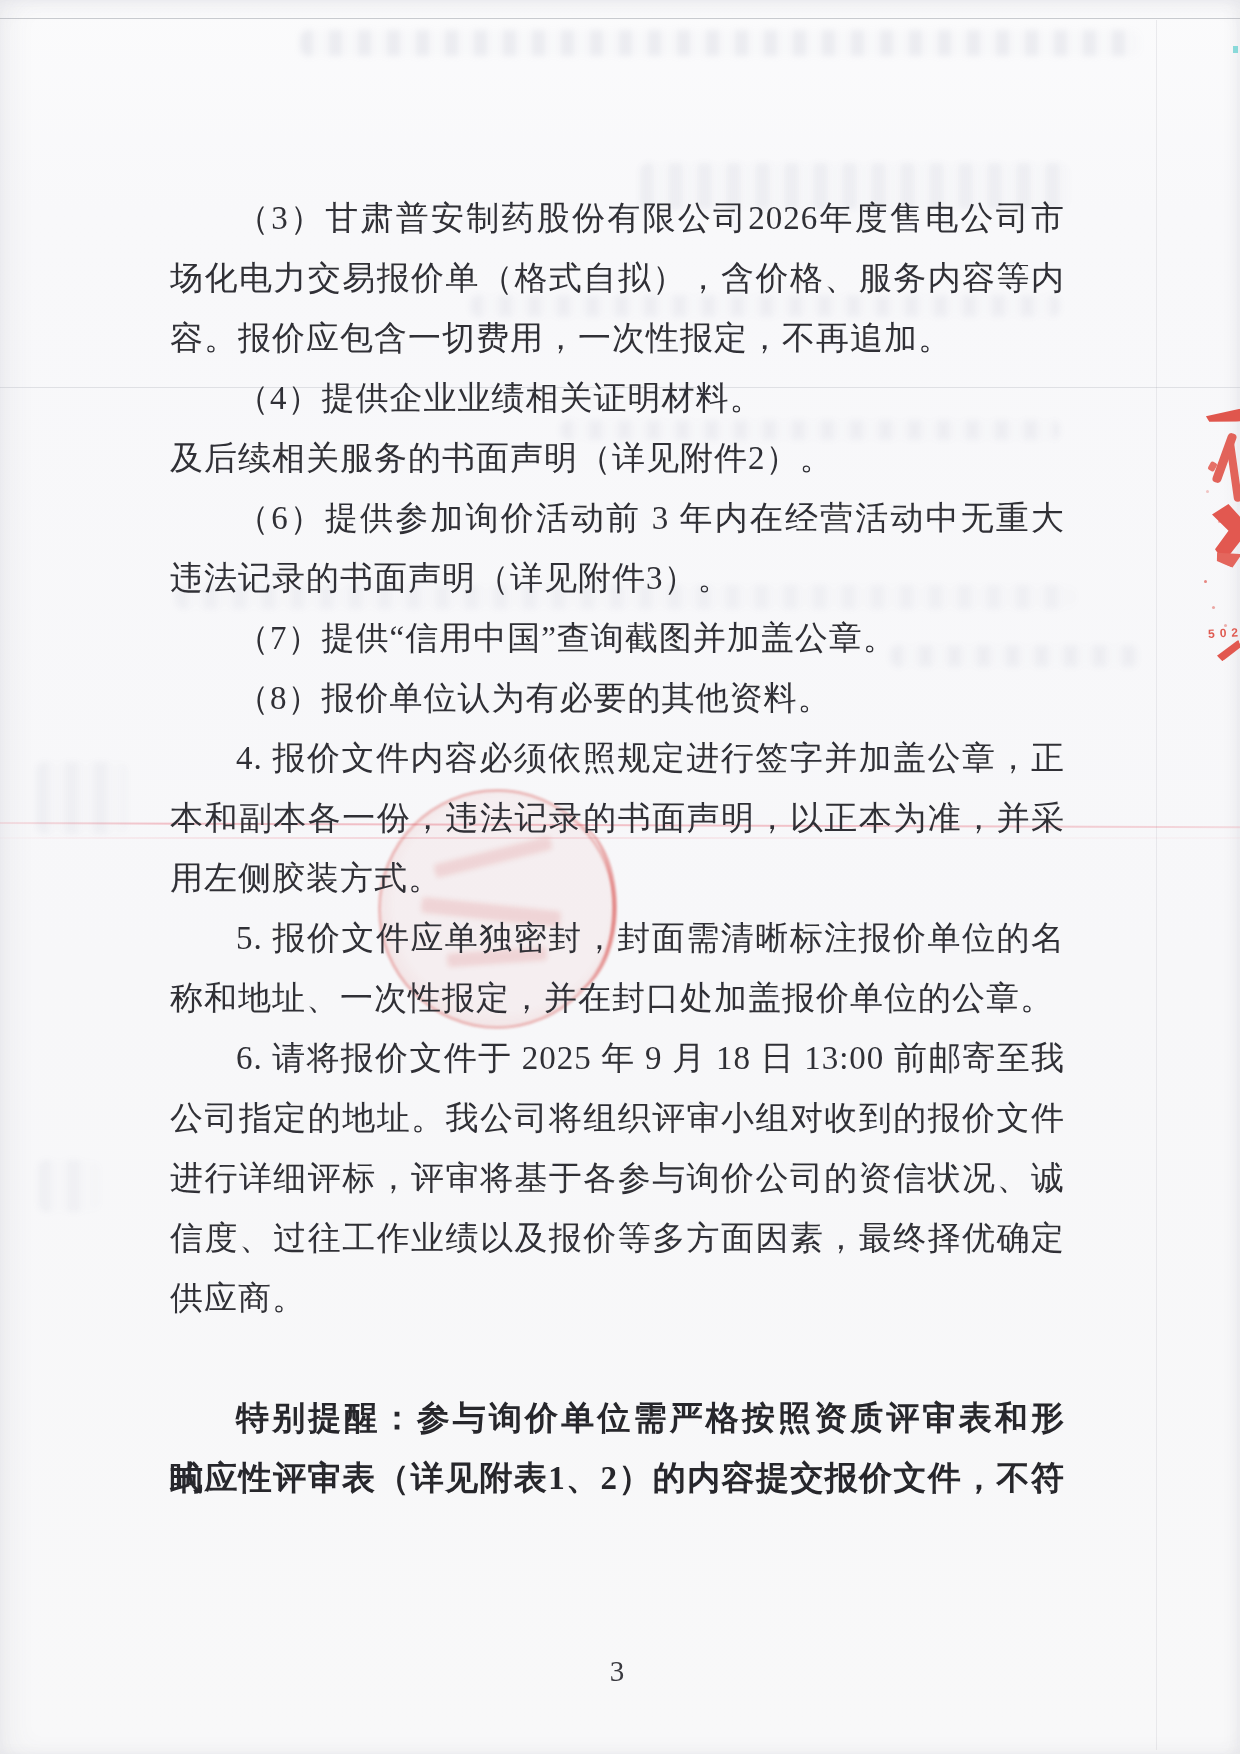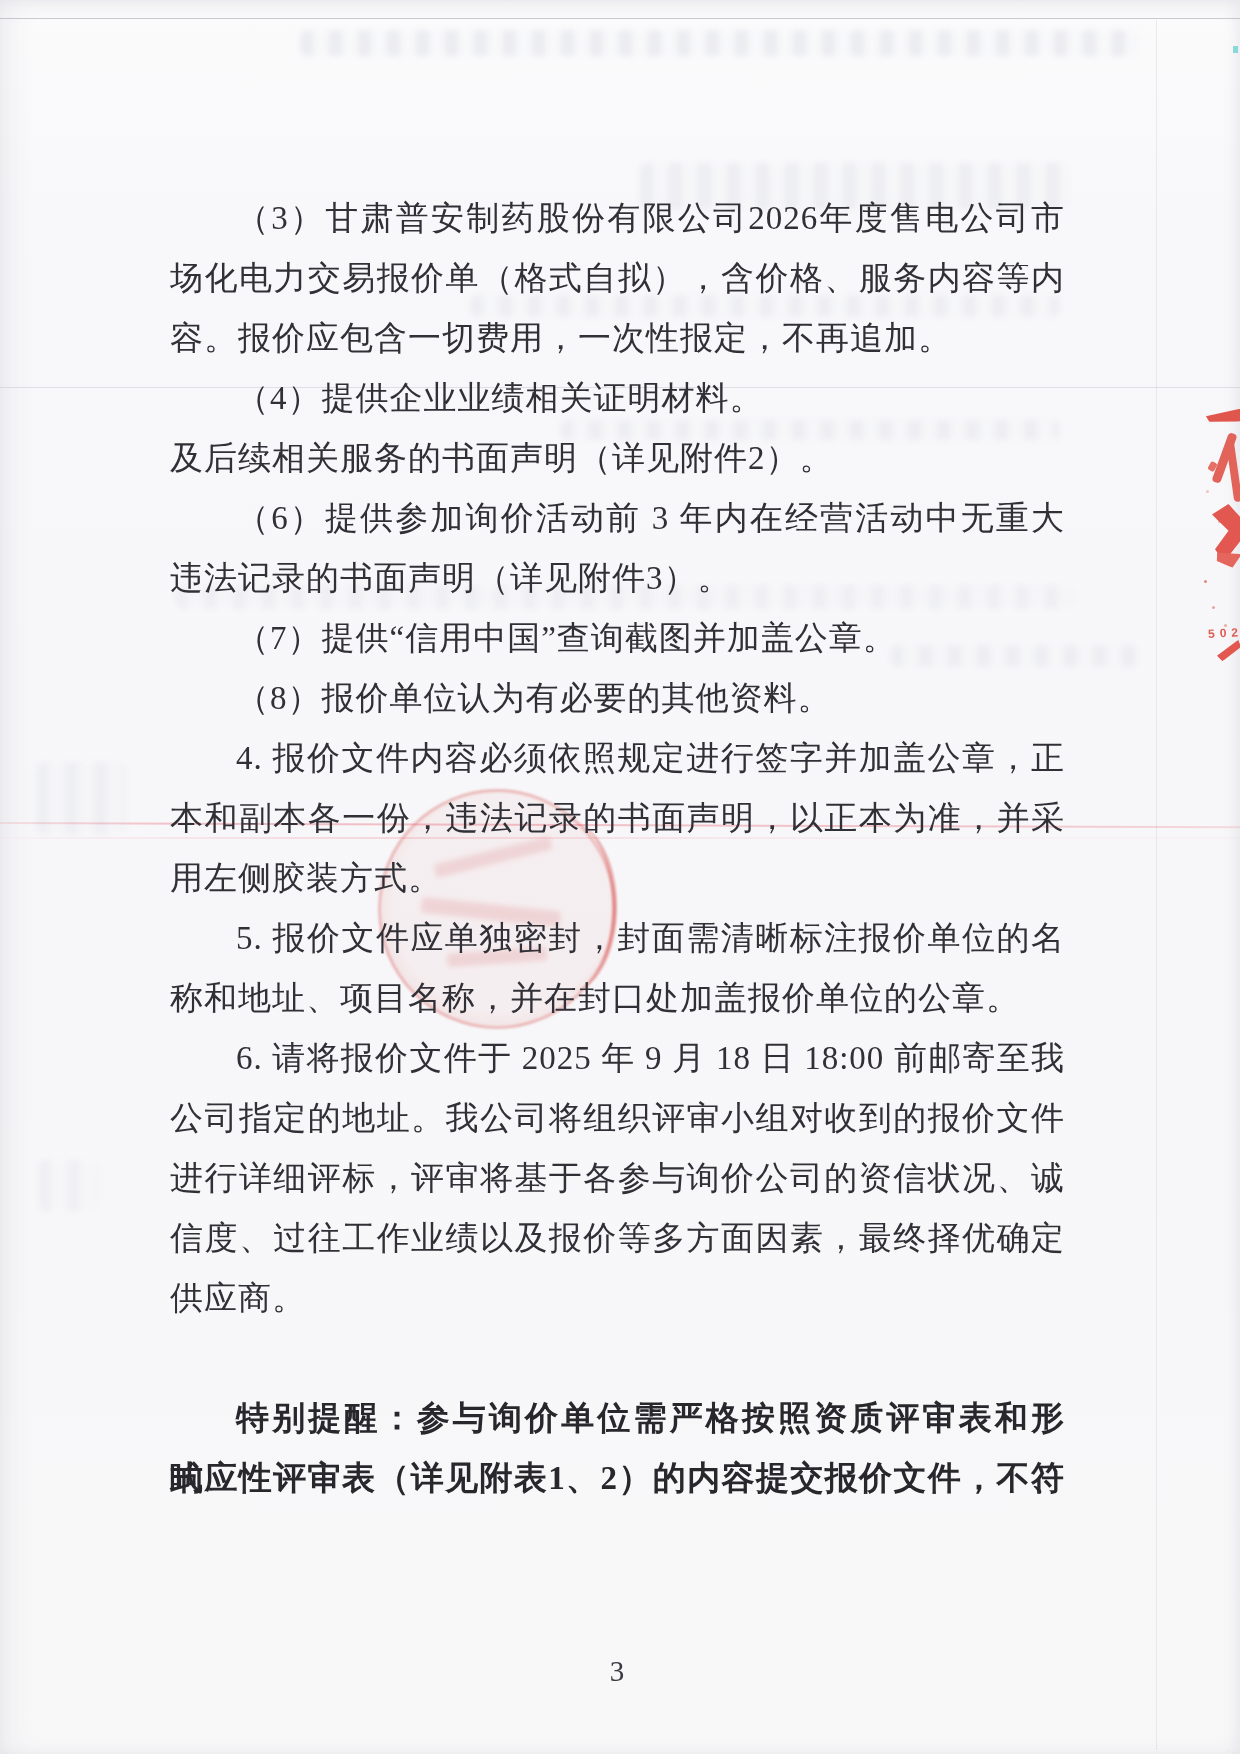--- a/index.html
+++ b/index.html
@@ -127,22 +127,22 @@
   <div class="ln ind">（4）提供企业业绩相关证明材料。</div>
   <div class="ln">及后续相关服务的书面声明（详见附件2）。</div>
   <div class="ln ind fill">（6）提供参加询价活动前 3 年内在经营活动中无重大</div>
   <div class="ln">违法记录的书面声明（详见附件3）。</div>
   <div class="ln ind">（7）提供“信用中国”查询截图并加盖公章。</div>
   <div class="ln ind">（8）报价单位认为有必要的其他资料。</div>
   <div class="ln ind fill">4. 报价文件内容必须依照规定进行签字并加盖公章，正</div>
   <div class="ln fill">本和副本各一份，违法记录的书面声明，以正本为准，并采</div>
   <div class="ln">用左侧胶装方式。</div>
   <div class="ln ind fill">5. 报价文件应单独密封，封面需清晰标注报价单位的名</div>
-  <div class="ln">称和地址、项目名称，并在封口处加盖报价单位的公章。</div>
-  <div class="ln ind fill">6. 请将报价文件于 2025 年 9 月 18 日 18:00 前邮寄至我</div>
+  <div class="ln">称和地址、一次性报定，并在封口处加盖报价单位的公章。</div>
+  <div class="ln ind fill">6. 请将报价文件于 2025 年 9 月 18 日 13:00 前邮寄至我</div>
   <div class="ln fill">公司指定的地址。我公司将组织评审小组对收到的报价文件</div>
   <div class="ln fill">进行详细评标，评审将基于各参与询价公司的资信状况、诚</div>
   <div class="ln fill">信度、过往工作业绩以及报价等多方面因素，最终择优确定</div>
   <div class="ln">供应商。</div>
   <div class="ln blank"></div>
   <div class="ln ind fill b">特别提醒：参与询价单位需严格按照资质评审表和形式、</div>
   <div class="ln fill b">响应性评审表（详见附表1、2）的内容提交报价文件，不符</div>
 </div>
 
 <div class="pagenum">3</div>

